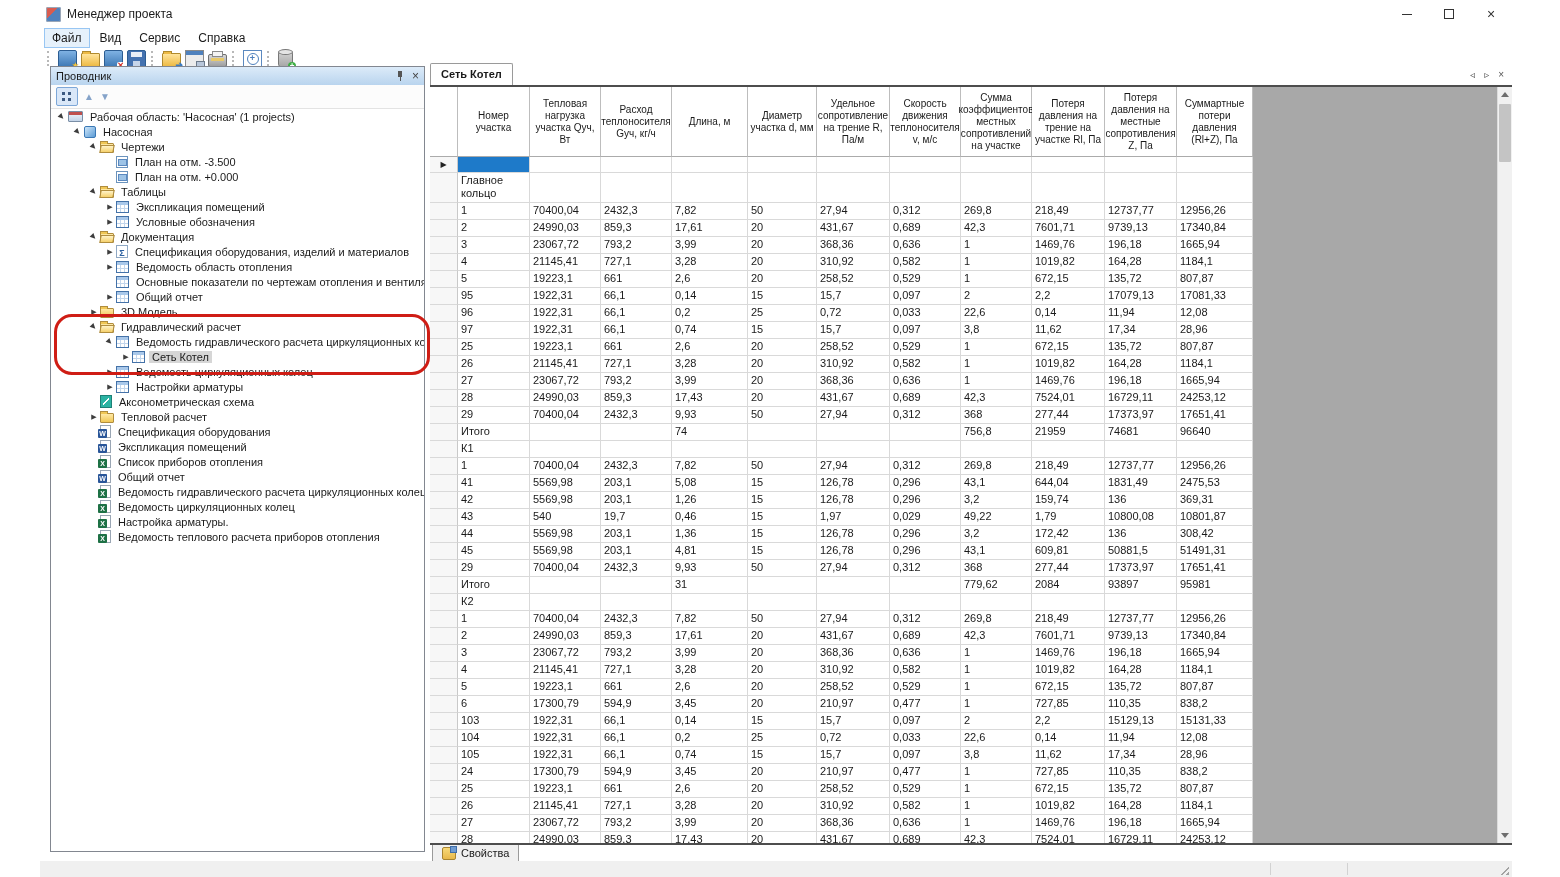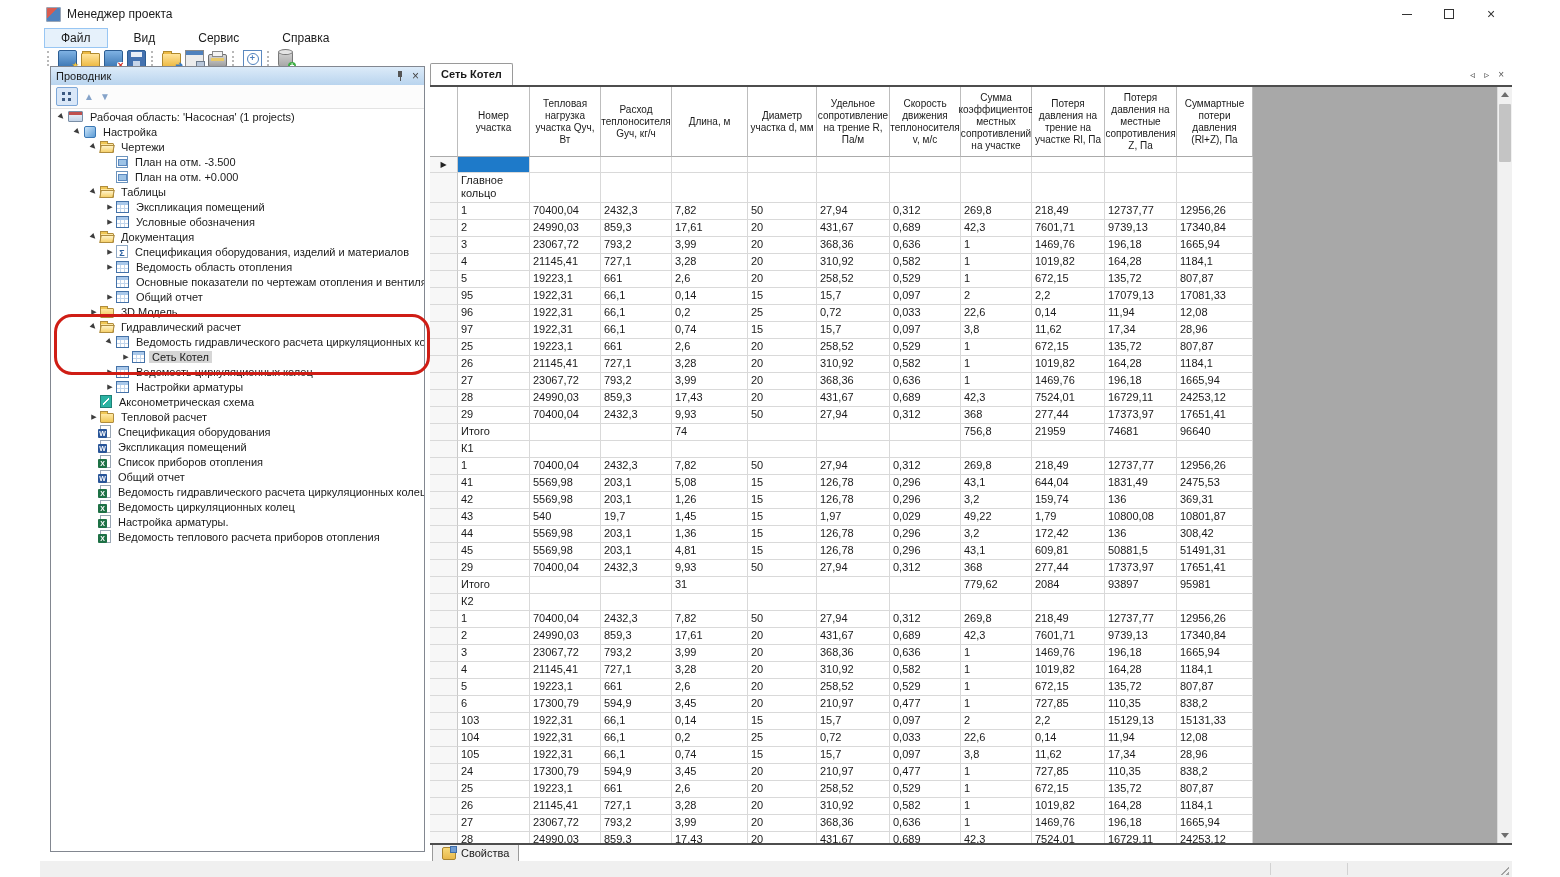--- a/index.html
+++ b/index.html
@@ -13,21 +13,21 @@
   .title-text{font-size:12px;margin-left:6px;}
   .win-controls{margin-left:auto;display:flex;height:100%;}
   .wc{width:42px;height:100%;display:flex;align-items:center;justify-content:center;color:#333;}
   .wc-min{width:10px;height:0;border-bottom:1px solid #333;}
   .wc-max{position:relative;width:8px;height:8px;border:1px solid #333;background:#fff;}
   .wc-max::before{content:"";position:absolute;left:2px;top:-4px;width:8px;height:8px;border:1px solid #333;z-index:-1;}
   .wc-close{font-size:14px;line-height:1;}
 
   
   .menubar{position:absolute;left:44px;top:28px;height:20px;display:flex;align-items:center;font-size:12px;}
-  .menu-item{padding:2px 16px;margin-right:9px;border:1px solid transparent;}
+  .menu-item{padding:2px 7px;margin-right:2px;border:1px solid transparent;}
   .menu-item.active{border-color:#98c6f3;background:#e6f1fb;}
 
   
   .toolbar{position:absolute;left:44px;top:48px;height:21px;display:flex;align-items:center;}
   .tb-handle{width:3px;height:15px;border-left:2px dotted #b8b8b8;margin:0 4px 0 3px;}
   .tbico{width:17px;height:16px;margin:0 2px;position:relative;flex:none;}
   .tb-new-project,.tb-close-project{background:linear-gradient(#7fb2e3,#3c77b4);border:1px solid #2c5d92;border-radius:2px;}
   .tb-new-project::after{content:"★";position:absolute;right:-3px;bottom:-3px;font-size:8px;color:#f6c944;text-shadow:0 0 1px #8a6d1d;}
   .tb-open-project,.tb-import-project{background:linear-gradient(#ffe49c,#edba45);border:1px solid #b08a2e;border-radius:1px;margin-top:2px;height:12px;}
   .tb-open-project::before,.tb-import-project::before{content:"";position:absolute;left:0;top:-3px;width:7px;height:2px;background:#edba45;border:1px solid #b08a2e;border-bottom:none;}
@@ -202,21 +202,21 @@
     </div>
     <div class="tree" id="tree">
         <div class="tree-row" style="padding-left: 6px;">
           <span class="exp exp-open">▶</span>
           <span class="ico ico-workspace"></span>
           <span class="tlabel">Рабочая область: 'Насосная' (1 projects)</span>
         </div>
         <div class="tree-row" style="padding-left: 22px;">
           <span class="exp exp-open">▶</span>
           <span class="ico ico-project"></span>
-          <span class="tlabel">Настройка</span>
+          <span class="tlabel">Насосная</span>
         </div>
         <div class="tree-row" style="padding-left: 38px;">
           <span class="exp exp-open">▶</span>
           <span class="ico ico-folder-open"></span>
           <span class="tlabel">Чертежи</span>
         </div>
         <div class="tree-row" style="padding-left: 54px;">
           <span class="exp exp-none"></span>
           <span class="ico ico-drawing"></span>
           <span class="tlabel">План на отм. -3.500</span>
@@ -654,21 +654,21 @@
           <span class="tc" style="width: 71px;">3,2</span>
           <span class="tc" style="width: 73px;">159,74</span>
           <span class="tc" style="width: 72px;">136</span>
           <span class="tc" style="width: 76px;">369,31</span>
         </div>
         <div class="trow data">
           <span class="tc rhc"></span>
           <span class="tc" style="width: 72px;">43</span>
           <span class="tc" style="width: 71px;">540</span>
           <span class="tc" style="width: 71px;">19,7</span>
-          <span class="tc" style="width: 76px;">1,45</span>
+          <span class="tc" style="width: 76px;">0,46</span>
           <span class="tc" style="width: 69px;">15</span>
           <span class="tc" style="width: 73px;">1,97</span>
           <span class="tc" style="width: 71px;">0,029</span>
           <span class="tc" style="width: 71px;">49,22</span>
           <span class="tc" style="width: 73px;">1,79</span>
           <span class="tc" style="width: 72px;">10800,08</span>
           <span class="tc" style="width: 76px;">10801,87</span>
         </div>
         <div class="trow data">
           <span class="tc rhc"></span>

